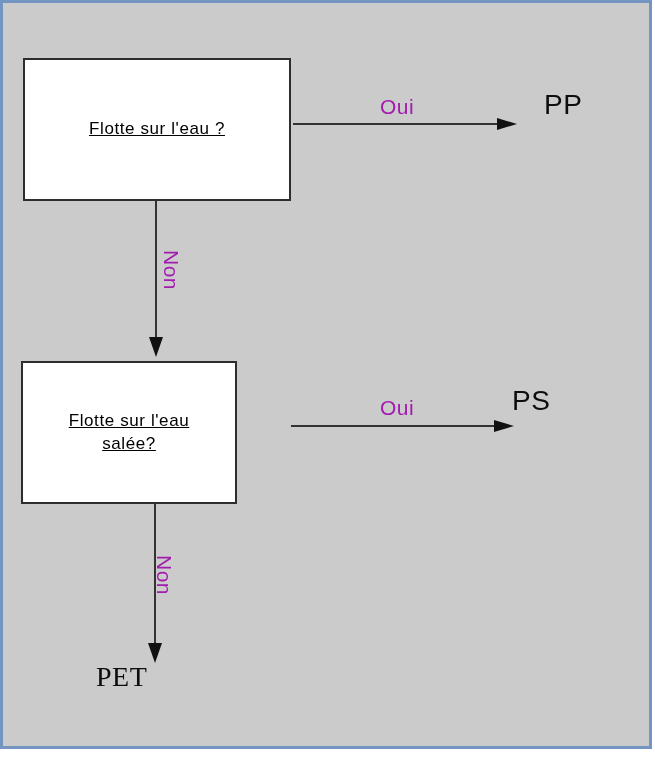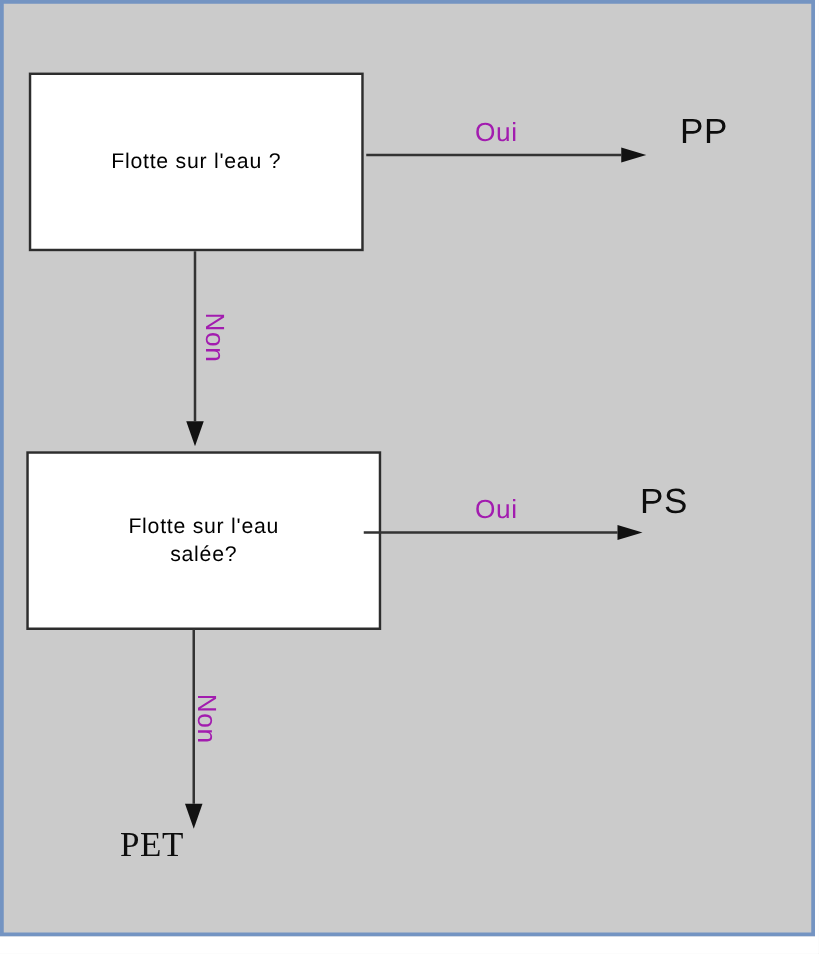--- a/index.html
+++ b/index.html
@@ -27,23 +27,24 @@
     box-sizing: border-box;
     display: flex;
     align-items: center;
     justify-content: center;
     text-align: center;
     font-size: 17px;
     letter-spacing: 0.6px;
     line-height: 1.35;
     color: #000000;
     white-space: pre-line;
+    text-decoration: underline;
   }
   .node1 { left: 20px;  top: 55px;  width: 268px; height: 143px; }
-  .node2 { left: 18px;  top: 358px; width: 284px; height: 143px; }
+  .node2 { left: 18px;  top: 358px; width: 216px; height: 143px; }
 
   .line-h {
     position: absolute;
     height: 2px;
     background: #333333;
   }
   .line-v {
     position: absolute;
     width: 2px;
     background: #333333;

